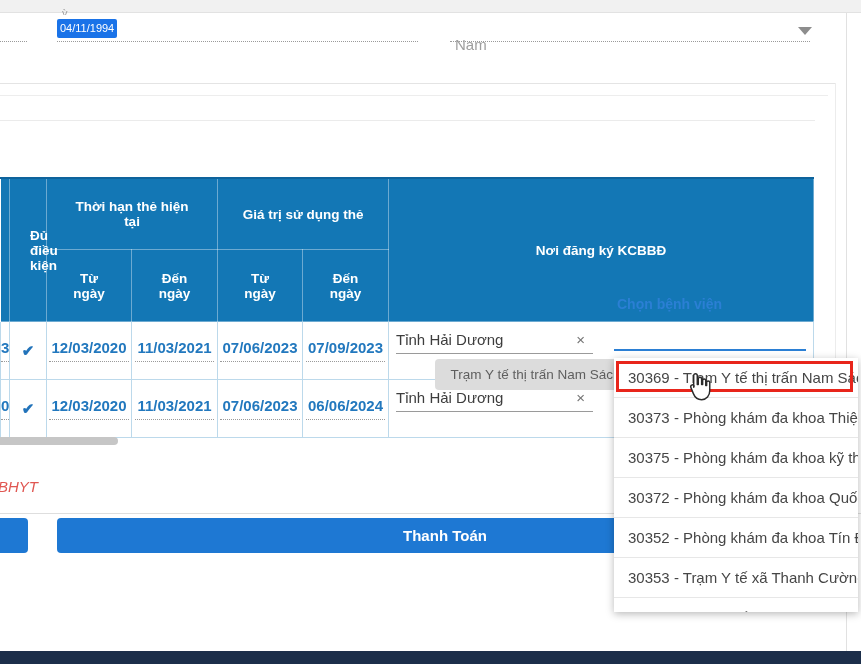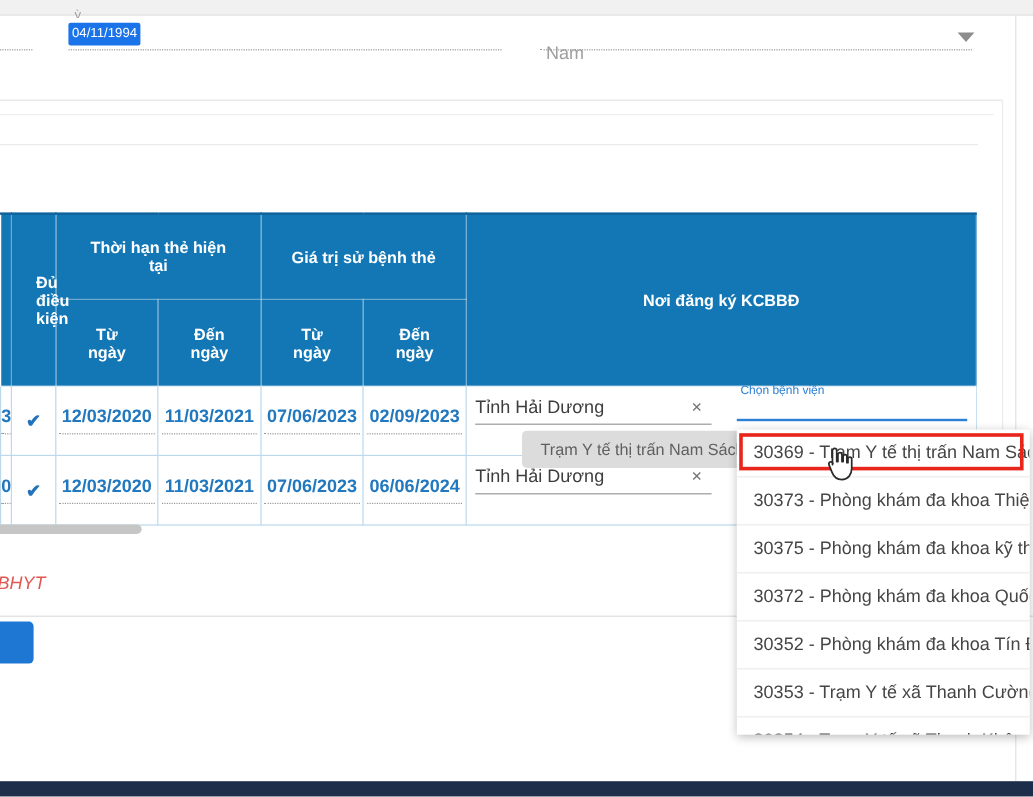--- a/index.html
+++ b/index.html
@@ -60,21 +60,21 @@
   .bhyt-note { position:absolute; left:-2px; top:478px; color:#e05752;
                font-style:italic; font-size:15px; }
   .bottom-divider { position:absolute; left:0; top:513px; width:861px; height:0;
                     border-top:1px solid #dedede; }
   .btn { position:absolute; top:518px; height:35px; background:#1e78d3; border:none;
          border-radius:4px; color:#fff; font-size:15px; font-family:inherit; cursor:pointer; }
   .btn-left { left:-30px; width:58px; }
   .btn-pay  { left:57px; width:776px; font-weight:bold; }
 
   
-  .picker-label { position:absolute; left:617px; top:320px; color:#2b7fd4; font-size:10px; }
+  .picker-label { position:absolute; left:617px; top:296px; color:#2b7fd4; font-size:14px;font-weight:bold; }
   .picker-ul { position:absolute; left:614px; top:349px; width:192px; height:0;
                border-bottom:2px solid #2b7fd4; }
 
   
   .tooltip { position:absolute; left:435px; top:359px; width:201px; height:31px;
              background:#dcdcdc; border-radius:4px; color:#5f5f5f; font-size:13.5px;
              line-height:31px; text-align:center; white-space:nowrap; z-index:30; }
 
   
   .dropdown { position:absolute; left:614px; top:358px; width:244px; height:254px;
@@ -121,39 +121,39 @@
       <col style="width:86px">
         <col style="width:85px">
         <col style="width:86px">
       <col style="width:425px">
     </colgroup>
     <thead>
       <tr class="hrow1">
         <th rowspan="2"></th>
         <th rowspan="2">Đủ điều kiện</th>
         <th colspan="2">Thời hạn thẻ hiện tại</th>
-        <th colspan="2">Giá trị sử bệnh thẻ</th>
+        <th colspan="2">Giá trị sử dụng thẻ</th>
         <th rowspan="2">Nơi đăng ký KCBBĐ</th>
       </tr>
       <tr class="hrow2">
         <th>Từ ngày</th>
         <th>Đến ngày</th>
         <th>Từ ngày</th>
         <th>Đến ngày</th>
       </tr>
     </thead>
     <tbody>
       <tr class="brow">
         <td class="idcell">
           <span class="dotval">3</span></td>
         <td><span class="check">✔</span></td>
         <td><span class="dotval">12/03/2020</span></td>
         <td><span class="dotval">11/03/2021</span></td>
         <td><span class="dotval">07/06/2023</span></td>
-        <td><span class="dotval">02/09/2023</span></td>
+        <td><span class="dotval">07/09/2023</span></td>
         <td class="kcb">
           <div class="kcb-field">
             <div class="kcb-input">
               <span>Tỉnh Hải Dương</span>
               <span class="clear-x">×</span>
             </div>
           </div>
         </td>
       </tr>
       <tr class="brow">
@@ -177,20 +177,21 @@
   </table>
 
   <div class="picker-label">Chọn bệnh viện</div>
   <div class="picker-ul"></div>
 
   <div class="hscroll"></div>
 
   <div class="bhyt-note">BHYT</div>
   <div class="bottom-divider"></div>
   <button class="btn btn-left"></button>
+  <button class="btn btn-pay">Thanh Toán</button>
 
   <div class="tooltip">Trạm Y tế thị trấn Nam Sách</div>
 
   <div class="dropdown">
     <div class="dd-item">30369 - Trạm Y tế thị trấn Nam Sách</div>
     <div class="dd-item">30373 - Phòng khám đa khoa Thiện Tâm</div>
     <div class="dd-item">30375 - Phòng khám đa khoa kỹ thuật cao</div>
     <div class="dd-item">30372 - Phòng khám đa khoa Quốc tế Th</div>
     <div class="dd-item">30352 - Phòng khám đa khoa Tín Đức C</div>
     <div class="dd-item">30353 - Trạm Y tế xã Thanh Cường</div>

